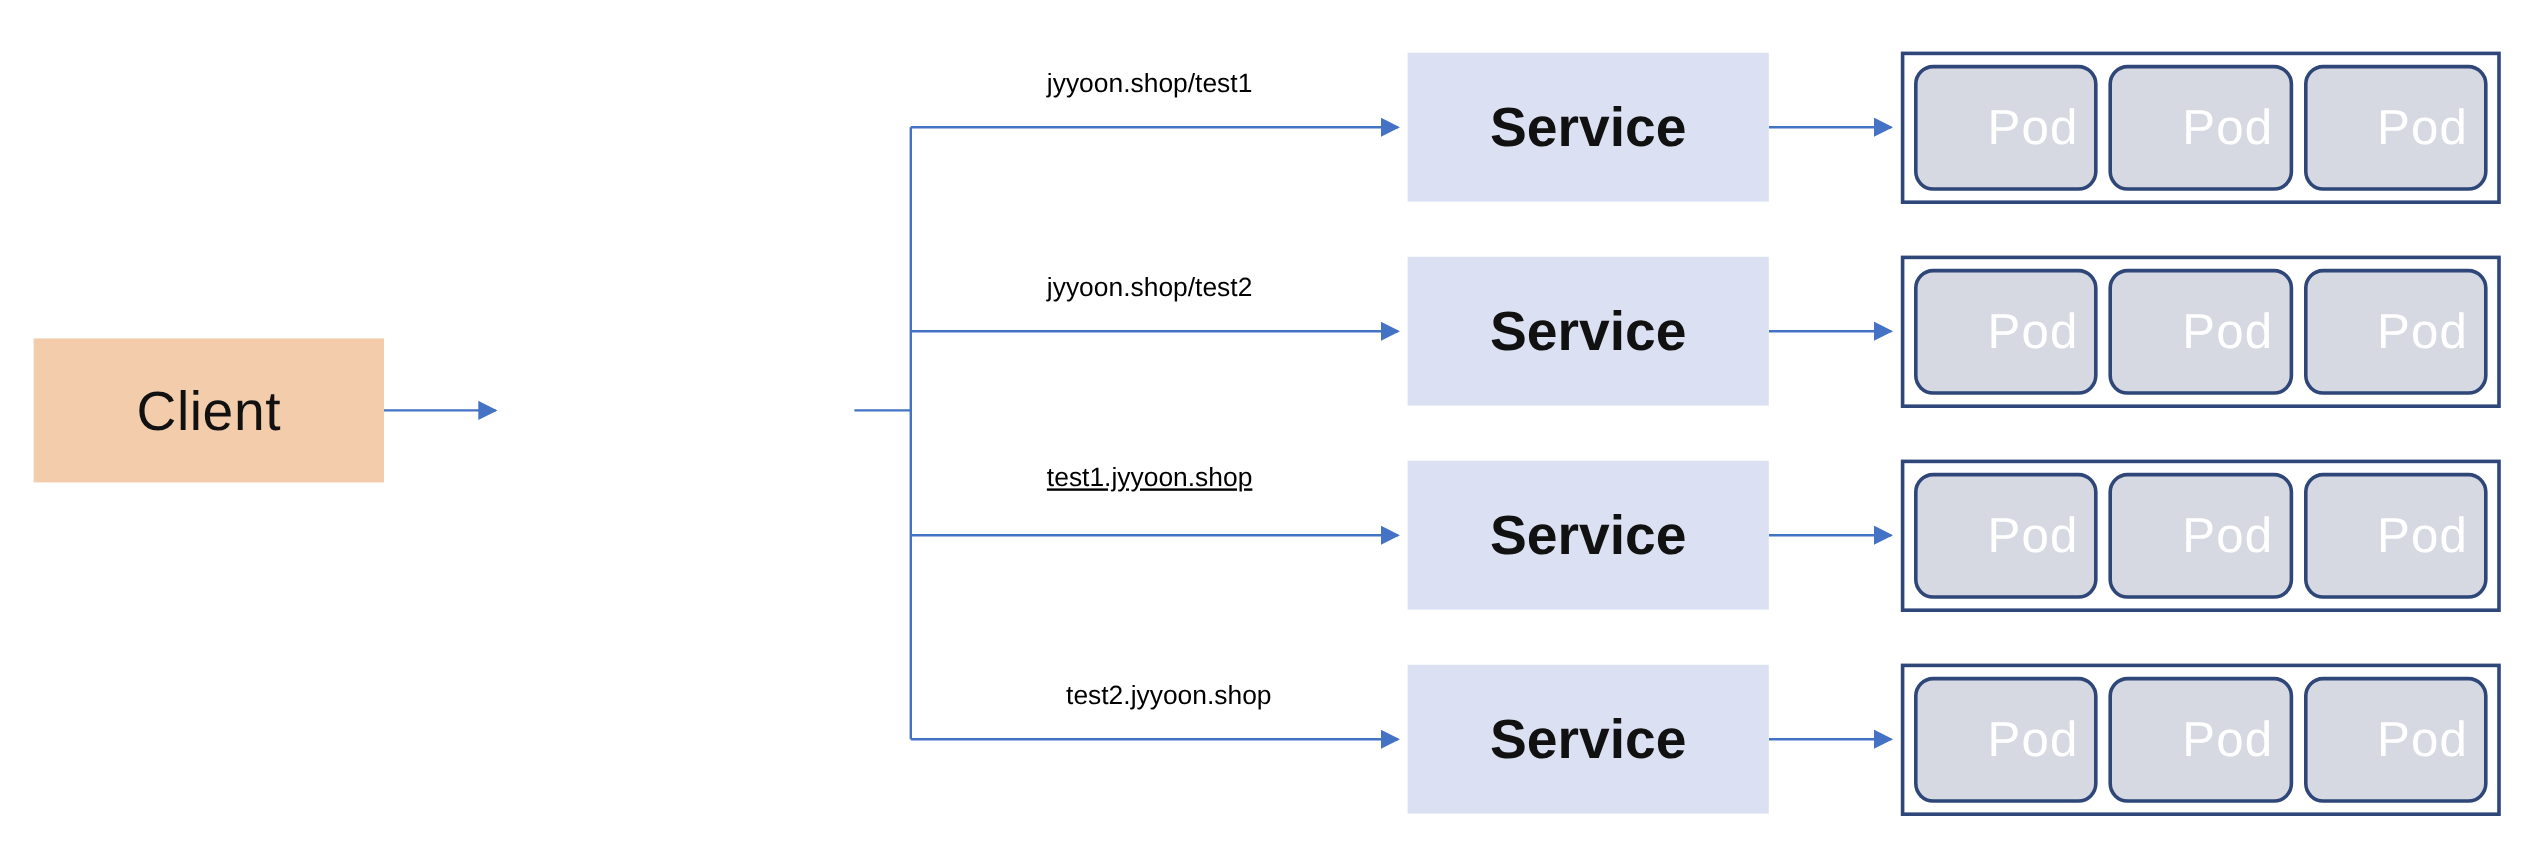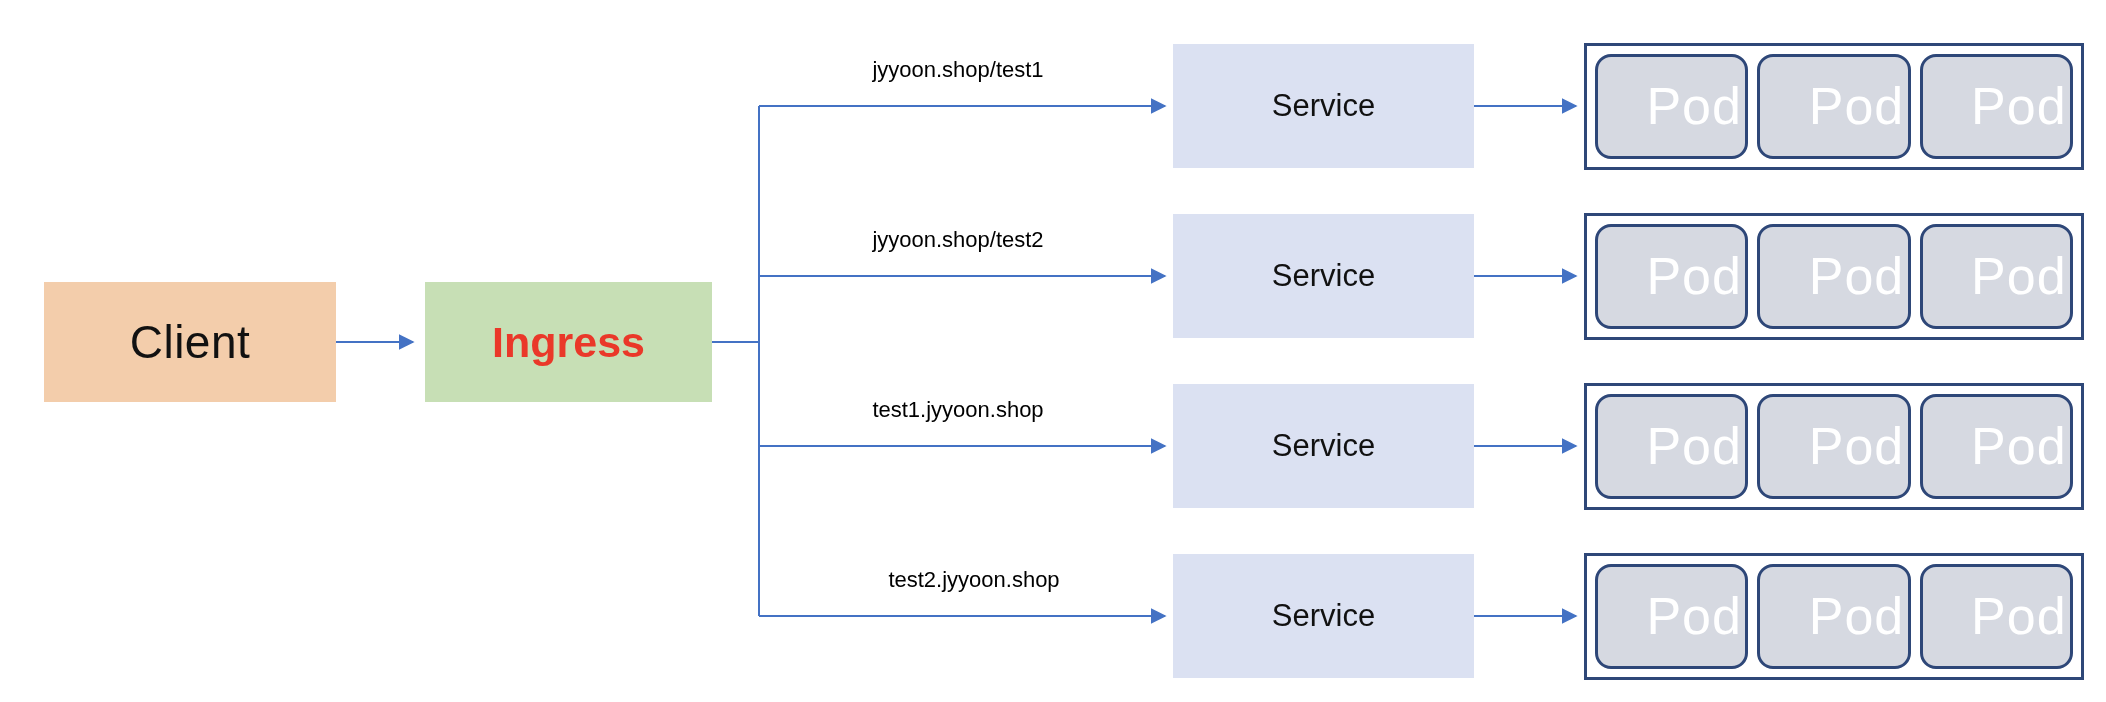--- a/index.html
+++ b/index.html
@@ -23,21 +23,21 @@
     pointer-events: none;
   }
   .node {
     position: absolute;
     display: flex;
     align-items: center;
     justify-content: center;
     box-sizing: border-box;
   }
   .client-box {
-    left: 44px; top: 282px;
+    left: 28px; top: 282px;
     width: 292px; height: 120px;
     background: var(--client-fill);
   }
   .client-box .label {
     font-size: 46px;
     color: var(--client-text);
     letter-spacing: 0.5px;
   }
   .ingress-box {
     left: 425px; top: 282px;
@@ -58,22 +58,22 @@
     white-space: nowrap;
     font-size: 22px;
     color: var(--rule-text);
   }
   .service-box {
     left: 1173px;
     width: 301px; height: 124px;
     background: var(--service-fill);
   }
   .service-box .label {
-    font-size: 31px;
-    font-weight: normal;
+    font-size: 46px;
+    font-weight: bold;
     color: var(--service-text);
   }
   .pod-group {
     position: absolute;
     left: 1584px;
     width: 500px; height: 127px;
     box-sizing: border-box;
     background: #ffffff;
     border: 3px solid var(--pod-group-border);
     display: flex;
@@ -85,21 +85,21 @@
     flex: 1 1 0;
     box-sizing: border-box;
     background: var(--pod-fill);
     border: 3px solid var(--pod-border);
     border-radius: 16px;
     display: flex;
     align-items: center;
     justify-content: center;
   }
   .pod-box .label {
-    font-size: 52px;
+    font-size: 41px;
     font-weight: 300;
     color: var(--pod-text);
     letter-spacing: 1px;
     margin-left: 45px;
   }
 </style>
 </head>
 <body>
 
 <div class="canvas">
@@ -122,23 +122,20 @@
         <line x1="1474" y1="446" x2="1576" y2="446" marker-end="url(#arrowhead)"></line>
         <line x1="759" y1="616" x2="1165" y2="616" marker-end="url(#arrowhead)"></line>
         <line x1="1474" y1="616" x2="1576" y2="616" marker-end="url(#arrowhead)"></line>
       </g>
   </svg>
 
   <div class="node client-box">
     <span class="label">Client</span>
   </div>
 
-  <div class="node ingress-box">
-    <span class="label">Ingress</span>
-  </div>
 
   <div id="routes-layer">
       <div class="rule-label" style="top: 50px;">jyyoon.shop/test1</div>
       <div class="node service-box" style="top: 44px;">
         <span class="label">Service</span>
       </div>
       <div class="pod-group" style="top: 42.5px;">
         <div class="pod-box">
           <span class="label">Pod</span>
         </div>
@@ -157,21 +154,21 @@
         <div class="pod-box">
           <span class="label">Pod</span>
         </div>
         <div class="pod-box">
           <span class="label">Pod</span>
         </div>
         <div class="pod-box">
           <span class="label">Pod</span>
         </div>
       </div>
-      <div class="rule-label" style="top: 390px;">test1.jyyoon.shop</div>
+      <div class="rule-label" style="top: 378px; text-decoration: underline;">test1.jyyoon.shop</div>
       <div class="node service-box" style="top: 384px;">
         <span class="label">Service</span>
       </div>
       <div class="pod-group" style="top: 382.5px;">
         <div class="pod-box">
           <span class="label">Pod</span>
         </div>
         <div class="pod-box">
           <span class="label">Pod</span>
         </div>

